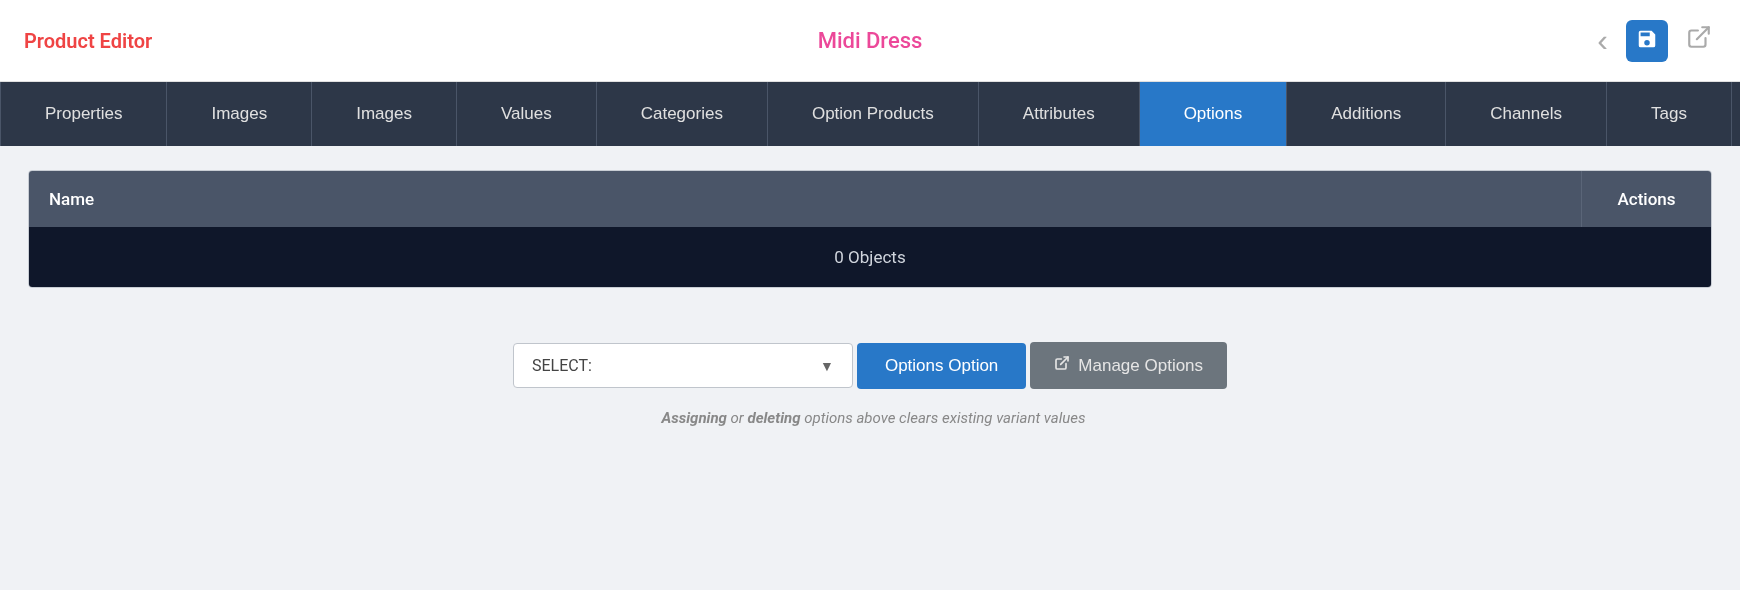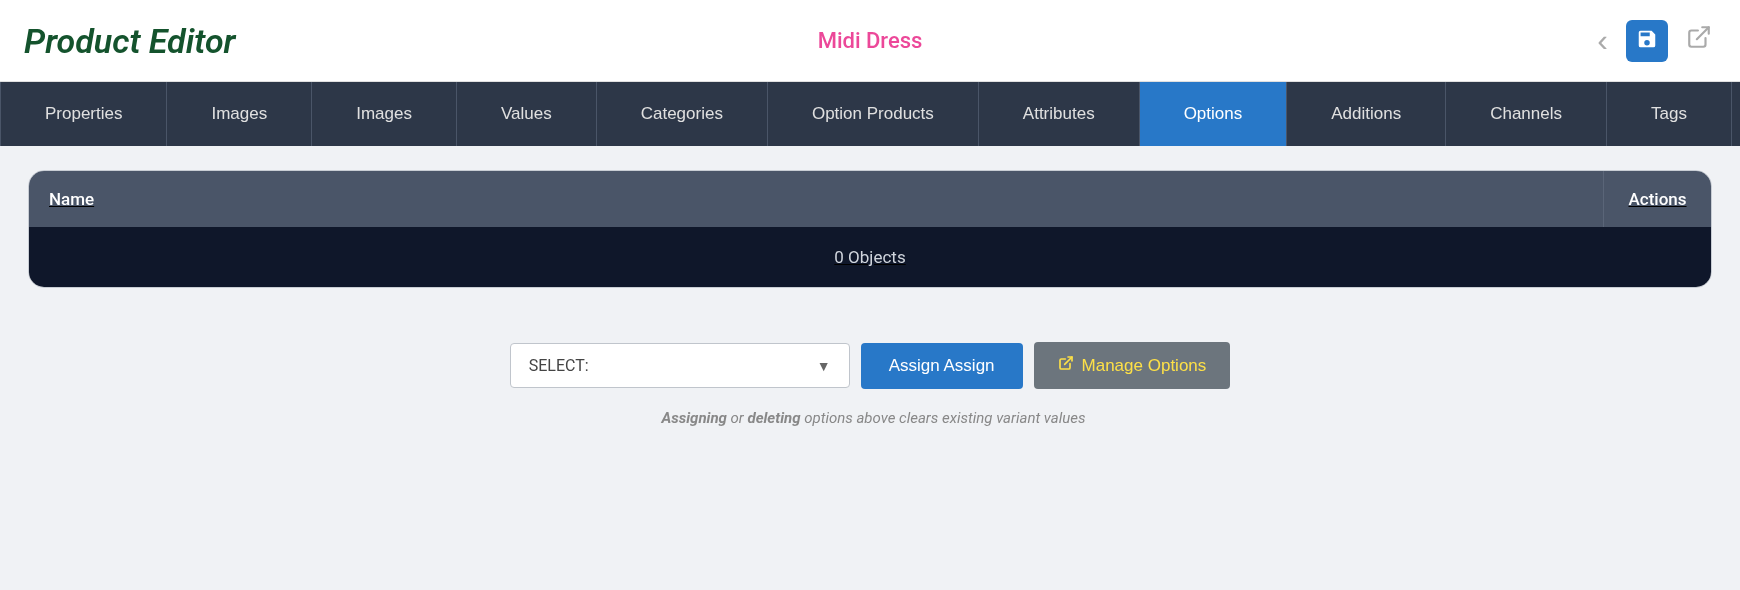--- a/index.html
+++ b/index.html
@@ -18,24 +18,23 @@
     .header {
       background: #ffffff;
       padding: 18px 24px;
       display: flex;
       align-items: center;
       justify-content: space-between;
       border-bottom: 1px solid #e0e0e0;
     }
 
     .header-title {
-      font-size: 34px;
+      font-size: 20px;
       font-weight: 600;
-      color: #14532d;
-      font-style: italic;
+      color: #ef4444;
     }
 
     .header-product-name {
       font-size: 22px;
       font-weight: 500;
       color: #ec4899;
       position: absolute;
       left: 50%;
       transform: translateX(-50%);
     }
@@ -97,43 +96,42 @@
     }
 
     .content-area {
       padding: 24px 28px;
       background: #f0f2f5;
     }
 
     .table-container {
       background: #ffffff;
       border: 1px solid #c8cdd4;
-      border-radius: 16px;
+      border-radius: 4px;
       overflow: hidden;
       margin-bottom: 24px;
-      text-decoration: underline;
     }
 
     .table-header {
       background: #4a5568;
       display: flex;
       align-items: center;
       padding: 0;
     }
 
     .col-name {
       flex: 1;
       padding: 18px 20px;
       color: #ffffff;
       font-size: 17px;
       font-weight: 500;
     }
 
     .col-actions {
-      width: 108px;
+      width: 130px;
       padding: 18px 20px;
       color: #ffffff;
       font-size: 17px;
       font-weight: 500;
       border-left: 1px solid #5a6578;
       text-align: center;
     }
 
     .table-body {
       background: #0f172a;
@@ -151,21 +149,21 @@
       padding: 30px 0;
       display: flex;
       flex-direction: column;
       align-items: center;
       gap: 20px;
     }
 
     .controls-row {
       display: flex;
       align-items: center;
-      gap: 11px;
+      gap: 4px;
     }
 
     .select-dropdown {
       display: flex;
       align-items: center;
       justify-content: space-between;
       border: 1px solid #c0c5cc;
       border-radius: 4px;
       background: #ffffff;
       padding: 12px 18px;
@@ -188,21 +186,21 @@
       border-radius: 4px;
       padding: 13px 28px;
       font-size: 17px;
       font-weight: 500;
       cursor: pointer;
       white-space: nowrap;
     }
 
     .btn-manage {
       background: #6c757d;
-      color: #fde047;
+      color: #e5e5e5;
       border: none;
       border-radius: 4px;
       padding: 13px 24px;
       font-size: 17px;
       font-weight: 500;
       cursor: pointer;
       display: flex;
       align-items: center;
       gap: 8px;
       white-space: nowrap;
@@ -279,21 +277,21 @@
     </div>
 
     <div class="bottom-panel">
       <div class="controls-row">
 
         <div class="select-dropdown">
           <span>SELECT:</span>
           <span class="chevron">▼</span>
         </div>
 
-        <button class="btn-assign">Assign Assign</button>
+        <button class="btn-assign">Options Option</button>
 
         <button class="btn-manage">
           <span>
             <svg width="16" height="16" viewBox="0 0 24 24" fill="none" stroke="currentColor" stroke-width="2.5" stroke-linecap="round" stroke-linejoin="round">
               <path d="M18 13v6a2 2 0 0 1-2 2H5a2 2 0 0 1-2-2V8a2 2 0 0 1 2-2h6"></path>
               <polyline points="15 3 21 3 21 9"></polyline>
               <line x1="10" y1="14" x2="21" y2="3"></line>
             </svg>
           </span>
           <span>Manage Options</span>

